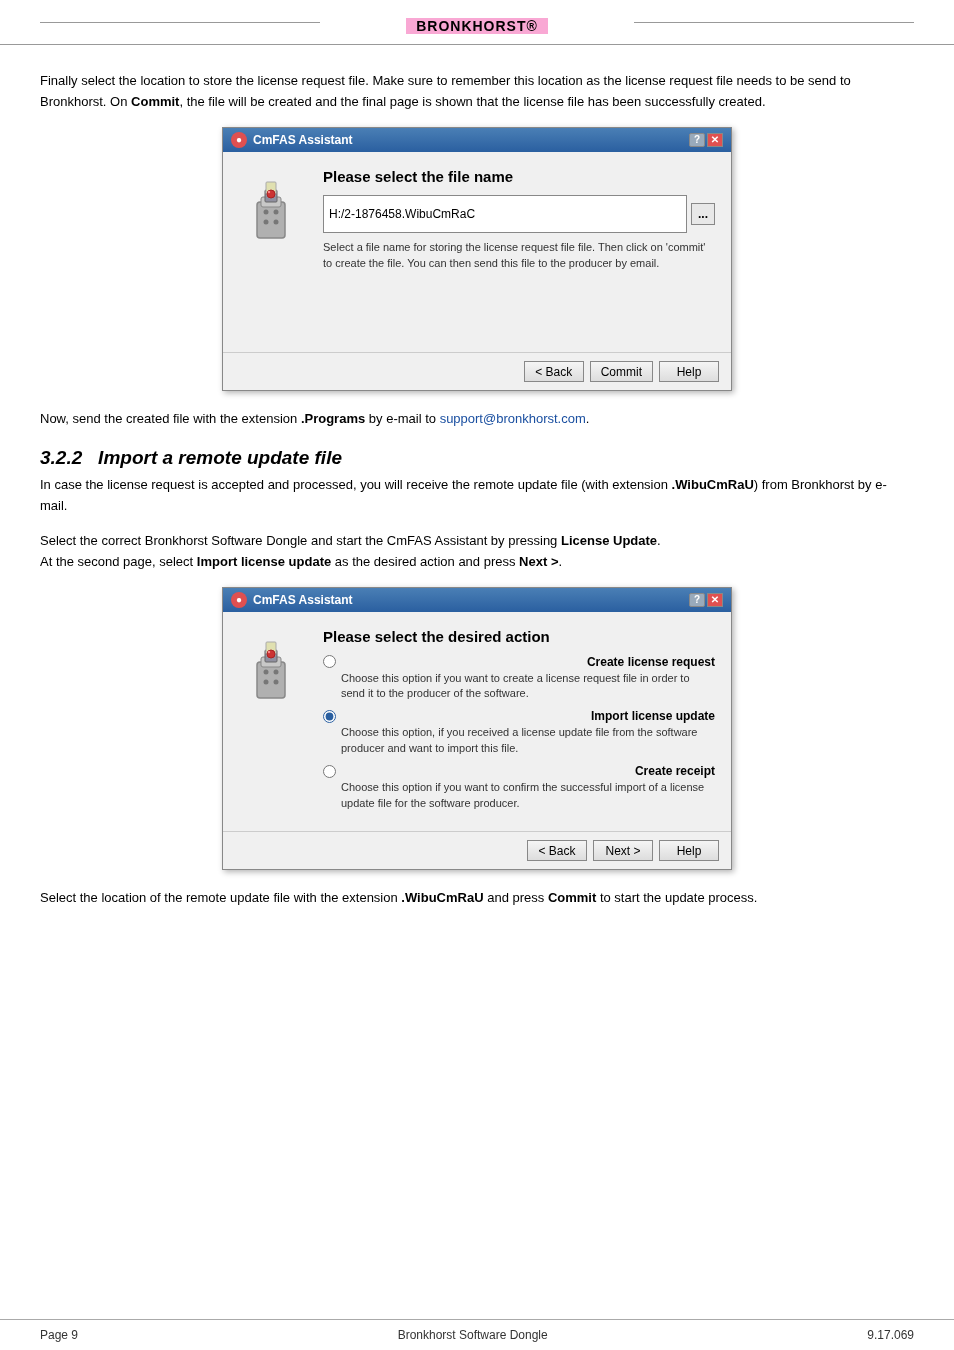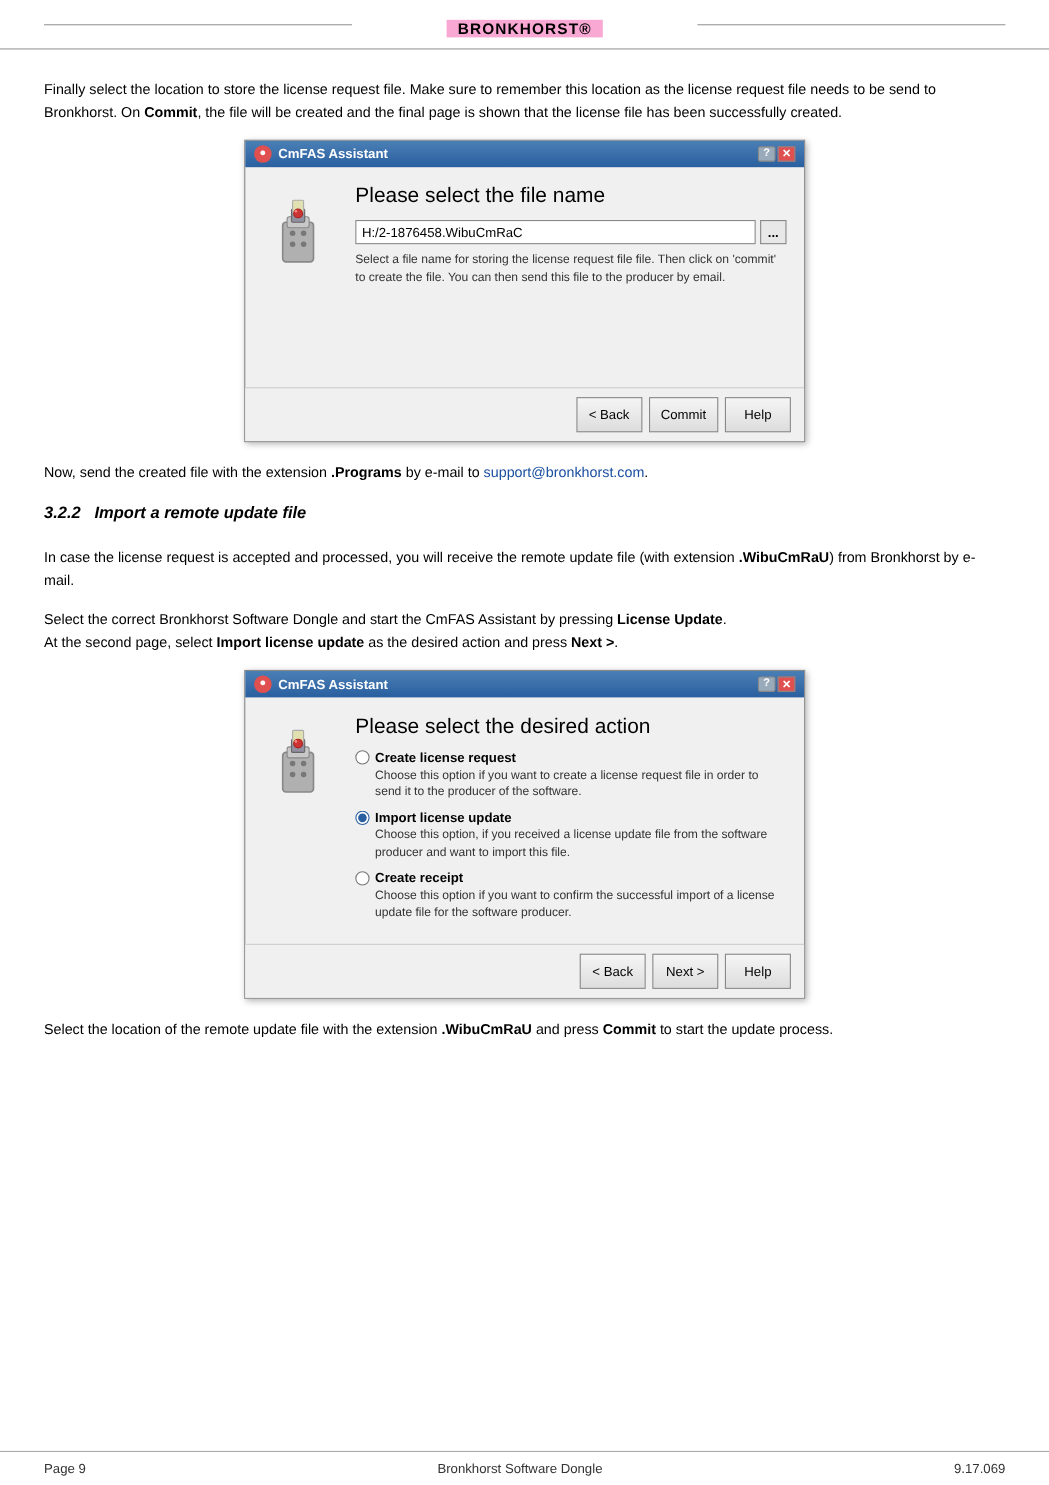--- a/index.html
+++ b/index.html
@@ -132,22 +132,22 @@
       width: 70px;
       flex-shrink: 0;
       display: flex;
       align-items: flex-start;
       padding-top: 4px;
     }
     .dialog-content-area {
       flex: 1;
     }
     .dialog-heading {
-      font-size: 19px;
-      font-weight: normal;
+      font-size: 15px;
+      font-weight: bold;
       margin-bottom: 10px;
       color: #000;
     }
     .dialog-subtext {
       font-size: 11px;
       line-height: 1.5;
       color: #333;
       margin-top: 6px;
     }
 
@@ -157,21 +157,21 @@
       align-items: center;
       gap: 4px;
       margin-bottom: 6px;
     }
     .file-input-field {
       flex: 1;
       border: 1px solid #888;
       background: #fff;
       padding: 3px 5px;
       font-size: 12px;
-      height: 22px;
+      height: 38px;
     }
     .file-browse-btn {
       width: 24px;
       height: 22px;
       border: 1px solid #888;
       background: #e8e8e8;
       cursor: pointer;
       font-size: 12px;
       display: flex;
       align-items: center;
@@ -183,20 +183,21 @@
     .radio-option {
       margin-bottom: 8px;
     }
     .radio-label {
       font-weight: bold;
       font-size: 12px;
       display: flex;
       align-items: center;
       gap: 5px;
       margin-bottom: 2px;
+      justify-content: space-between;
     }
     .radio-input {
       accent-color: #2a5fa0;
     }
     .radio-desc {
       font-size: 11px;
       color: #333;
       margin-left: 18px;
       line-height: 1.4;
     }
@@ -210,29 +211,29 @@
       gap: 6px;
       background: #f0f0f0;
     }
     .dialog-btn {
       min-width: 60px;
       padding: 3px 10px;
       border: 1px solid #888;
       background: linear-gradient(to bottom, #f5f5f5, #ddd);
       cursor: pointer;
       font-size: 12px;
-      height: 32px;
+      height: 21px;
     }
 
     
     .section-heading {
-      font-size: 15px;
+      font-size: 19px;
       font-style: italic;
       font-weight: bold;
-      margin: 18px 0 22px 0;
+      margin: 18px 0 6px 0;
     }
     .section-heading em {
       font-style: italic;
     }
 
     
     strong { font-weight: bold; }
 
     
     a { color: #1a4fa0; }

